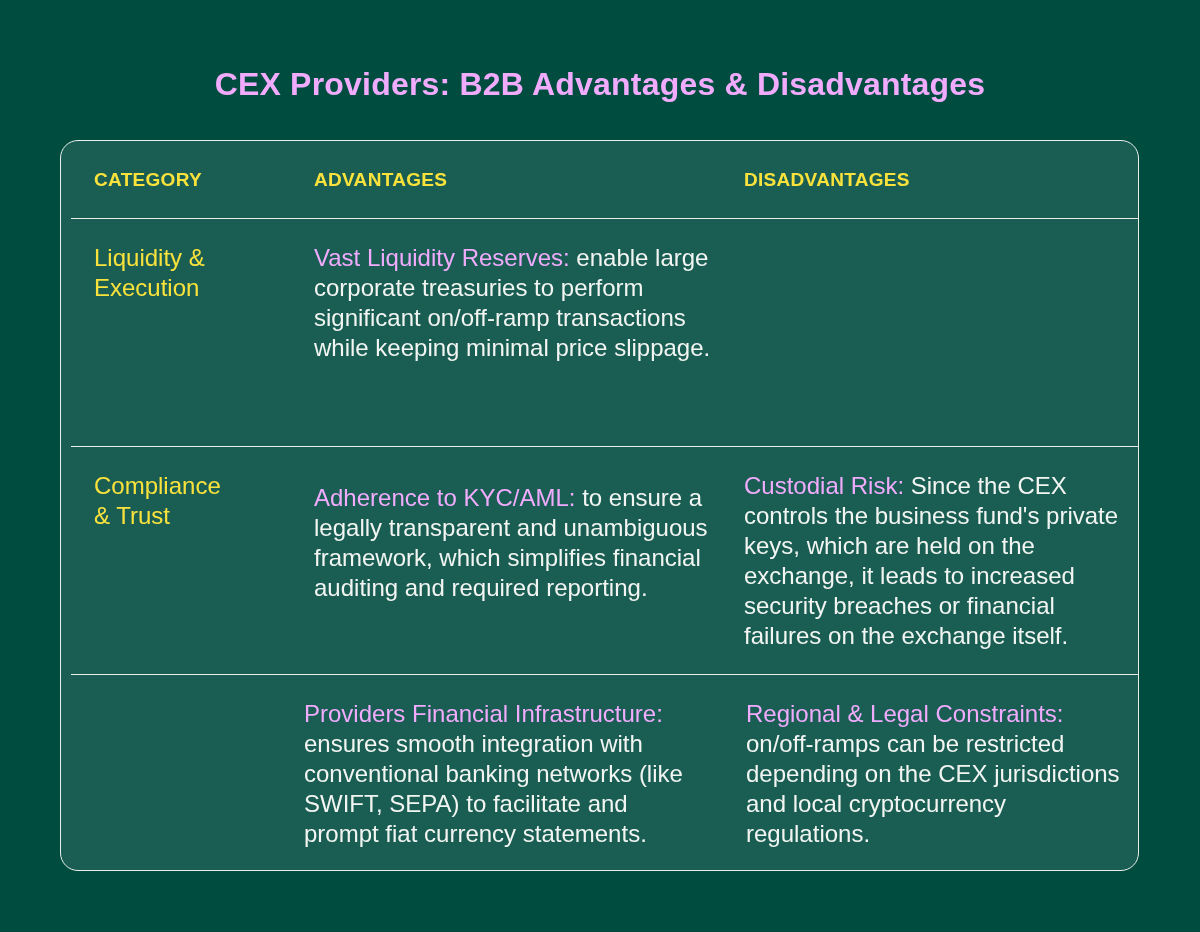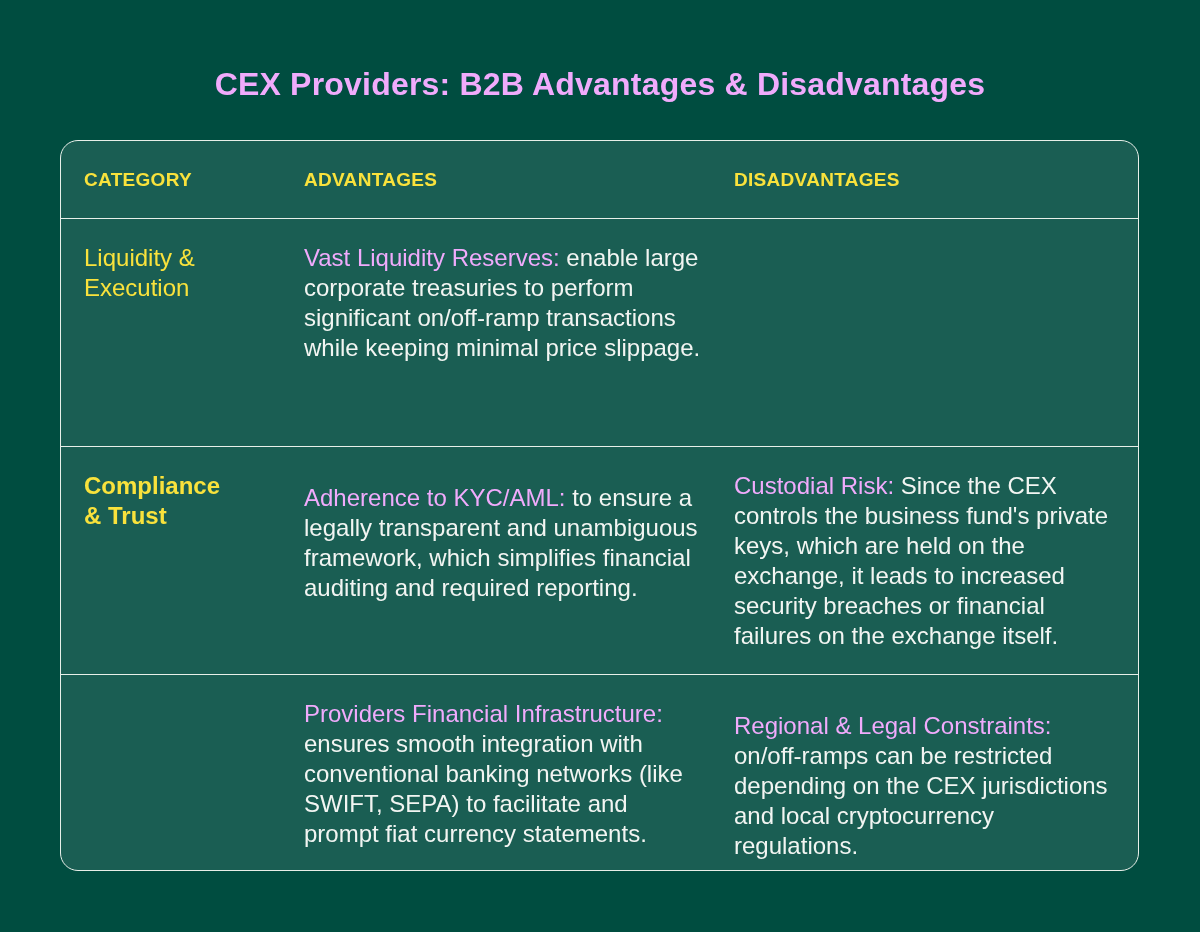--- a/index.html
+++ b/index.html
@@ -39,20 +39,21 @@
       overflow: hidden;
     }
     .row {
       position: absolute;
       left: 0;
       width: 100%;
       box-sizing: border-box;
     }
     .row.divided {
       border-bottom: 1.5px solid #e8efe9;
+      margin-left: 10px;
     }
     .cell {
       position: absolute;
       font-size: 24px;
       line-height: 30px;
       color: #f2f5f2;
     }
     .cell.cat { left: 23px; width: 190px; color: #f9e23c; }
     .cell.adv { left: 243px; width: 400px; }
     .cell.dis { left: 673px; width: 385px; }
@@ -84,34 +85,34 @@
     <div class="cell cat" style="top:24px;">
       <div>Liquidity &amp;</div>
       <div>Execution</div>
     </div>
     <div class="cell adv" style="top:24px;">
       <span class="lead">Vast Liquidity Reserves:</span><span> enable large corporate treasuries to perform significant on/off-ramp transactions while keeping minimal price slippage.</span>
     </div>
   </div>
 
   <div class="row divided" style="top:306px; height:228px;">
-    <div class="cell cat" style="top:24px;font-weight:bold;">
+    <div class="cell cat" style="top:24px;">
       <div>Compliance</div>
       <div>&amp; Trust</div>
     </div>
     <div class="cell adv" style="top:36px;">
       <span class="lead">Adherence to KYC/AML:</span><span> to ensure a legally transparent and unambiguous framework, which simplifies financial auditing and required reporting.</span>
     </div>
     <div class="cell dis" style="top:24px;">
       <span class="lead">Custodial Risk:</span><span> Since the CEX controls the business fund's private keys, which are held on the exchange, it leads to increased security breaches or financial failures on the exchange itself.</span>
     </div>
   </div>
 
   <div class="row" style="top:534px; height:197px;">
     <div class="cell adv" style="top:24px;">
       <span class="lead">Providers Financial Infrastructure:</span><span> ensures smooth integration with conventional banking networks (like SWIFT, SEPA) to facilitate and prompt fiat currency statements.</span>
     </div>
-    <div class="cell dis" style="top:36px;">
+    <div class="cell dis" style="top:24px;margin-left:12px;">
       <span class="lead">Regional &amp; Legal Constraints:</span><span> on/off-ramps can be restricted depending on the CEX jurisdictions and local cryptocurrency regulations.</span>
     </div>
   </div>
 
 </div>
 
 </body></html>

